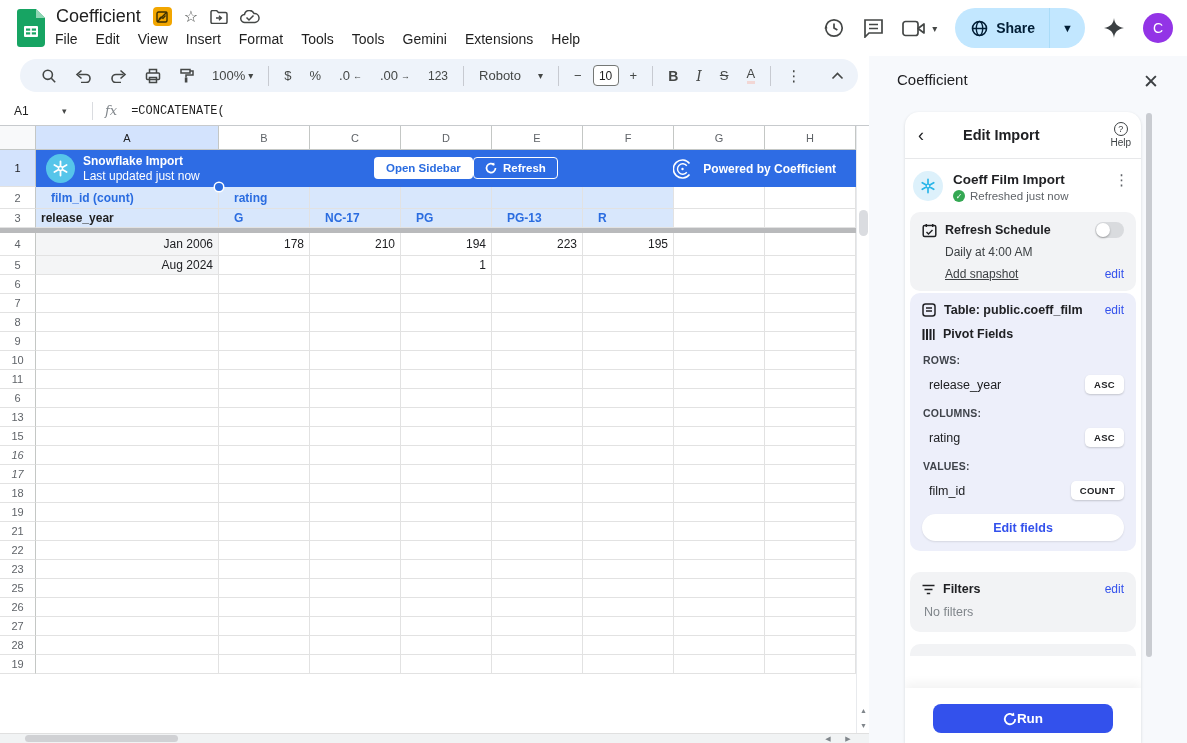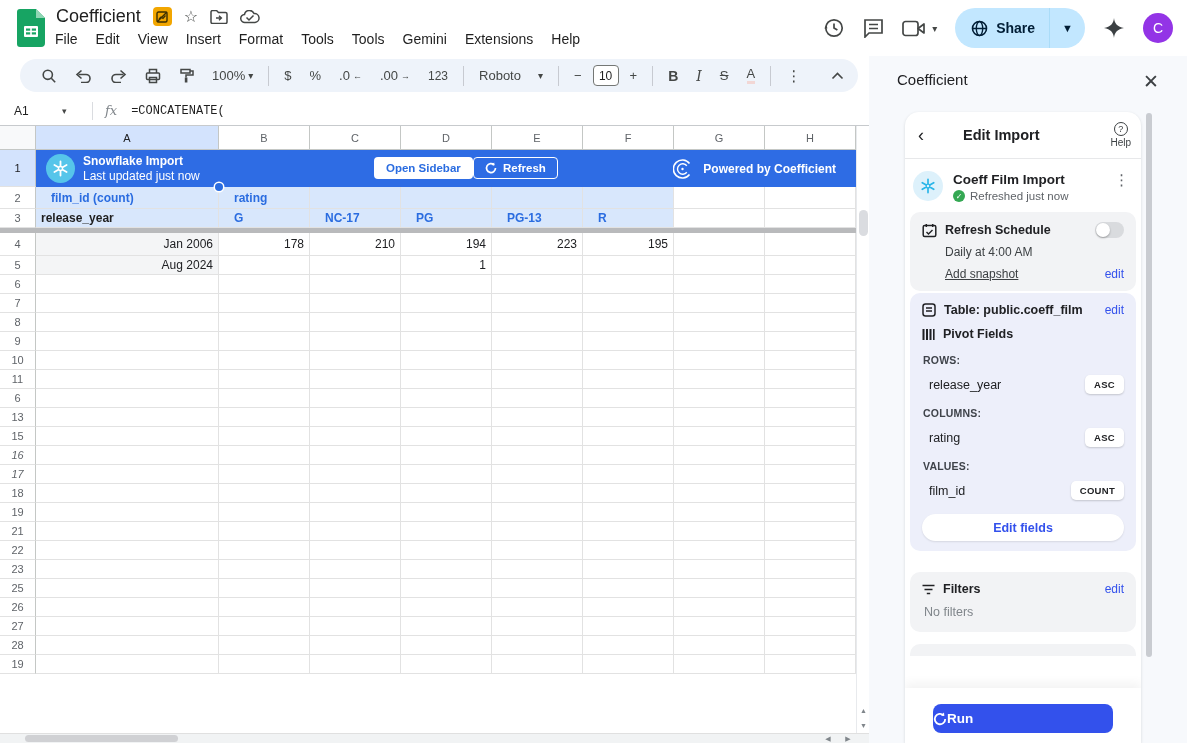--- a/index.html
+++ b/index.html
@@ -133,21 +133,21 @@
   .badge { margin-left:auto; background:#fff; border-radius:5px; box-shadow:0 1px 2px rgba(0,0,0,.18);
     font-size:9.5px; font-weight:700; color:#202124; letter-spacing:.3px; padding:4px 9px; }
   #edit-fields-btn { margin-top:14px; height:27px; background:#fff; border-radius:15px; display:flex;
     align-items:center; justify-content:center; font-size:12.5px; font-weight:700; color:#3351ec;
     box-shadow:0 1px 2px rgba(0,0,0,.1); }
   #no-filters { font-size:12.5px; color:#80868b; margin:9px 0 3px 2px; }
   #peek-card { margin:12px 5px 0; height:12px; background:#f2f3f5; border-radius:10px 10px 0 0; }
   #sb-footer { position:absolute; left:0; right:0; bottom:0; height:55px; background:#fff;
     box-shadow:0 -5px 10px rgba(0,0,0,.05); display:flex; justify-content:center; }
   #run-btn { margin-top:16px; width:180px; height:29px; background:#3351ec; border-radius:8px; color:#fff;
-    display:flex; align-items:center; font-size:13.5px; font-weight:700; }
+    display:flex; align-items:center; justify-content:center; font-size:13.5px; font-weight:700; }
   #sb-scrollthumb { position:absolute; left:277px; top:57px; width:6px; height:544px; background:#c9ccd1; border-radius:3px; }
 
   svg { display:block; }
 </style>
 </head>
 <body>
 
 <div id="topbar">
   <svg id="sheets-logo" viewBox="0 0 28 38">
     <path d="M3 0 h16 l9 9 v25 a4 4 0 0 1 -4 4 H3 a3 3 0 0 1 -3 -3 V3 a3 3 0 0 1 3 -3z" fill="#17a463"></path>

